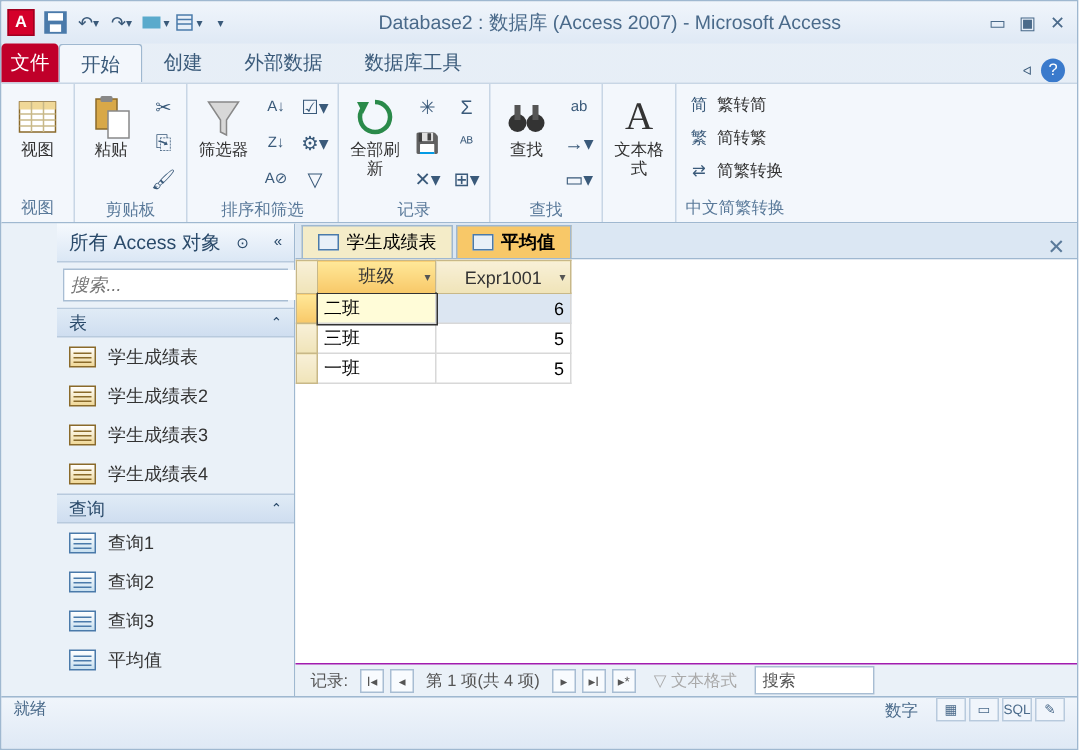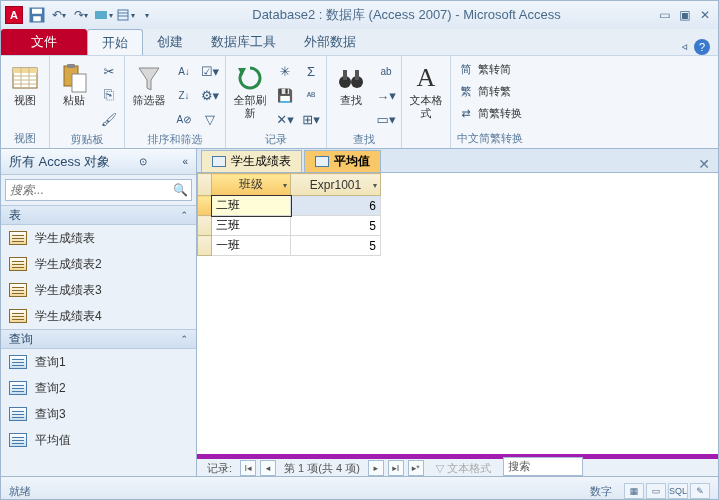--- a/index.html
+++ b/index.html
@@ -7,41 +7,41 @@
 .window { width: 100%; height: 100%; border: 1px solid #9fb8d0; display: flex; flex-direction: column; background: linear-gradient(#e8eff7,#dbe7f3); }
 .titlebar { height: 28px; display: flex; align-items: center; padding: 0 4px; background: linear-gradient(#f0f5fb,#dfe9f5); }
 .app-ico { width: 18px; height: 18px; background: #d4002a; display: flex; align-items: center; justify-content: center; color: #fff; font-weight: bold; font-size: 11px; border: 1px solid #a00020; }
 .qat { display: flex; gap: 2px; margin-left: 4px; }
 .qat-btn { width: 20px; height: 20px; display: flex; align-items: center; justify-content: center; color: #3b5a7a; cursor: pointer; }
 .title { flex: 1; text-align: center; color: #4a6a8a; font-size: 13px; }
 .winctrl { display: flex; gap: 2px; }
 .winctrl span { width: 18px; height: 18px; display: flex; align-items: center; justify-content: center; color: #4a6a8a; cursor: pointer; font-size: 12px; }
 
 .tabs { height: 26px; display: flex; align-items: flex-end; padding-left: 0; }
-.filetab { background: #c0002a; color: #fff; height: 26px; padding: 0 30px; display: flex; align-items: center; font-size: 13px; border-top-left-radius: 3px; border-top-right-radius: 3px; }
+.filetab { background: #c0002a; color: #fff; height: 26px; padding: 0 6px; display: flex; align-items: center; font-size: 13px; border-top-left-radius: 3px; border-top-right-radius: 3px; }
 .tab { height: 26px; padding: 0 14px; display: flex; align-items: center; color: #3a5a7a; font-size: 13px; cursor: pointer; }
 .tab.active { background: #f3f7fc; border: 1px solid #9fb8d0; border-bottom: none; border-top-left-radius: 3px; border-top-right-radius: 3px; }
 .tab-right { margin-left: auto; display: flex; gap: 6px; padding-right: 8px; align-items: center; }
 .dropdown-caret { font-size: 8px; color: #3a5a7a; }
 .help-ico { width: 16px; height: 16px; border-radius: 50%; background: #3a7acc; color: #fff; display: flex; align-items: center; justify-content: center; font-size: 11px; }
 
 .ribbon { height: 94px; background: #f3f7fc; border-top: 1px solid #c8d6e5; border-bottom: 1px solid #9fb8d0; display: flex; }
 .rgroup { border-right: 1px solid #c8d6e5; display: flex; flex-direction: column; padding: 2px 4px 0; }
 .rgroup-body { flex: 1; display: flex; align-items: flex-start; gap: 4px; padding-top: 2px; }
 .rgroup-label { text-align: center; color: #5a7a9a; font-size: 11px; padding: 2px 0; }
 .bigbtn { display: flex; flex-direction: column; align-items: center; width: 40px; padding: 2px; cursor: pointer; }
 .bigbtn .ico { width: 32px; height: 32px; display: flex; align-items: center; justify-content: center; font-size: 22px; }
 .bigbtn .lbl { font-size: 11px; color: #333; text-align: center; line-height: 1.2; }
 .col { display: flex; flex-direction: column; gap: 2px; justify-content: center; }
 .smbtn { width: 22px; height: 22px; display: flex; align-items: center; justify-content: center; cursor: pointer; color: #3a5a7a; font-size: 13px; }
 .txtbtn { display: flex; align-items: center; gap: 4px; font-size: 11px; color: #333; padding: 1px 3px; cursor: pointer; }
 .txtbtn .si { width: 16px; height: 16px; display: flex; align-items: center; justify-content: center; color: #3a5a7a; }
 
 .content { flex: 1; display: flex; overflow: hidden; background: #e8eff7; }
-.navpane { width: 196px; border-right: 1px solid #9fb8d0; background: #eaf1f8; display: flex; flex-direction: column; }
+.navpane { width: 196px; border-right: 1px solid #9fb8d0; background: #eaf1f8; display: flex; flex-direction: column; padding-left: 37px; }
 .navhead { height: 26px; background: linear-gradient(#f5f9fd,#dbe7f5); border-bottom: 1px solid #b8cadd; display: flex; align-items: center; padding: 0 8px; font-size: 13px; color: #2a4a6a; }
 .navhead .chev { margin-left: auto; font-size: 10px; }
 .searchbox { margin: 4px; display: flex; border: 1px solid #a8bdd3; background: #fff; height: 22px; }
 .searchbox input { flex: 1; border: none; outline: none; padding: 0 4px; font-style: italic; font-size: 12px; color: #888; }
 .searchbox .sico { width: 22px; display: flex; align-items: center; justify-content: center; color: #5a7a9a; }
 .navcat { height: 20px; background: linear-gradient(#e0ebf6,#cfdef0); border-top: 1px solid #b8cadd; border-bottom: 1px solid #b8cadd; display: flex; align-items: center; padding: 0 8px; font-size: 12px; color: #2a4a6a; cursor: pointer; }
 .navcat .chev { margin-left: auto; font-size: 9px; }
 .navitem { height: 26px; display: flex; align-items: center; padding: 0 8px; gap: 8px; font-size: 12px; color: #333; cursor: pointer; }
 .navitem .ni-ico { width: 18px; height: 14px; border: 1px solid #8a6a2a; background: linear-gradient(#fff,#f0d898); position: relative; }
 .navitem .ni-ico::before { content: ""; position: absolute; top: 3px; left: 2px; right: 2px; height: 1px; background: #8a6a2a; box-shadow: 0 3px 0 #8a6a2a, 0 6px 0 #8a6a2a; }
@@ -61,27 +61,27 @@
 .dtable th { background: linear-gradient(#f8f0d8,#f0e4b8); border: 1px solid #c8b888; padding: 2px 4px; height: 20px; font-weight: normal; color: #333; position: relative; }
 .dtable th.sel { background: linear-gradient(#ffe898,#f8c868); }
 .dtable th .dd { position: absolute; right: 3px; top: 50%; transform: translateY(-50%); font-size: 8px; color: #555; }
 .dtable td { border: 1px solid #d8d8d8; padding: 1px 4px; height: 18px; }
 .dtable td.rh { background: linear-gradient(#f8f0d8,#f0e4b8); width: 14px; border-color: #c8b888; }
 .dtable tr.selrow td { background: #dce6f2; }
 .dtable tr.selrow td.cell-sel { background: #fffcd8; outline: 1px solid #333; }
 .dtable tr.selrow td.rh { background: linear-gradient(#ffe898,#f8c868); }
 .dtable .num { text-align: right; }
 
-.recnav { height: 22px; border-top: 5px solid #a21caf; display: flex; align-items: flex-end; padding: 0 6px; gap: 4px; font-size: 11px; color: #555; background: #eaf1f8; }
+.recnav { height: 22px; border-top: 1px solid #a21caf; display: flex; align-items: center; padding: 0 6px; gap: 4px; font-size: 11px; color: #555; background: #eaf1f8; }
 .recnav .nb { width: 16px; height: 16px; border: 1px solid #a8bdd3; background: #f8fbfe; display: flex; align-items: center; justify-content: center; cursor: pointer; font-size: 9px; }
 .recnav .rectxt { padding: 0 4px; }
 .recnav .nofilter { color: #aaa; display: flex; align-items: center; gap: 3px; margin-left: 8px; }
 .recnav .searchrec { border: 1px solid #a8bdd3; background: #fff; padding: 1px 4px; width: 80px; margin-left: 8px; font-family: Liberation Serif, serif; }
 
-.statusbar { height: 23px; background: linear-gradient(#f0f5fb,#dfe9f5); border-top: 1px solid #9fb8d0; display: flex; align-items: flex-end; padding: 0 8px; font-size: 11px; color: #4a6a8a; }
+.statusbar { height: 35px; background: linear-gradient(#f0f5fb,#dfe9f5); border-top: 1px solid #9fb8d0; display: flex; align-items: flex-start; padding: 0 8px; font-size: 11px; color: #4a6a8a; }
 .statusbar .right { margin-left: auto; display: flex; align-items: center; gap: 2px; }
 .statusbar .vbtn { width: 20px; height: 16px; border: 1px solid #b8cadd; background: #f0f5fb; display: flex; align-items: center; justify-content: center; cursor: pointer; font-size: 9px; }
 
 svg.ico-svg { width: 100%; height: 100%; }
 </style>
 </head>
 <body>
 
 <div class="window">
 
@@ -120,22 +120,22 @@
       <span>▭</span>
       <span>▣</span>
       <span>✕</span>
     </div>
   </div>
 
   <div class="tabs">
     <div class="filetab">文件</div>
     <div class="tab active">开始</div>
     <div class="tab">创建</div>
+    <div class="tab">外部数据</div>
     <div class="tab">数据库工具</div>
-    <div class="tab">外部数据</div>
     <div class="tab-right">
       <span class="dropdown-caret">ᐊ</span>
       <span class="help-ico">?</span>
     </div>
   </div>
 
   <div class="ribbon">
     <div class="rgroup">
       <div class="rgroup-body">
         <div class="bigbtn">

